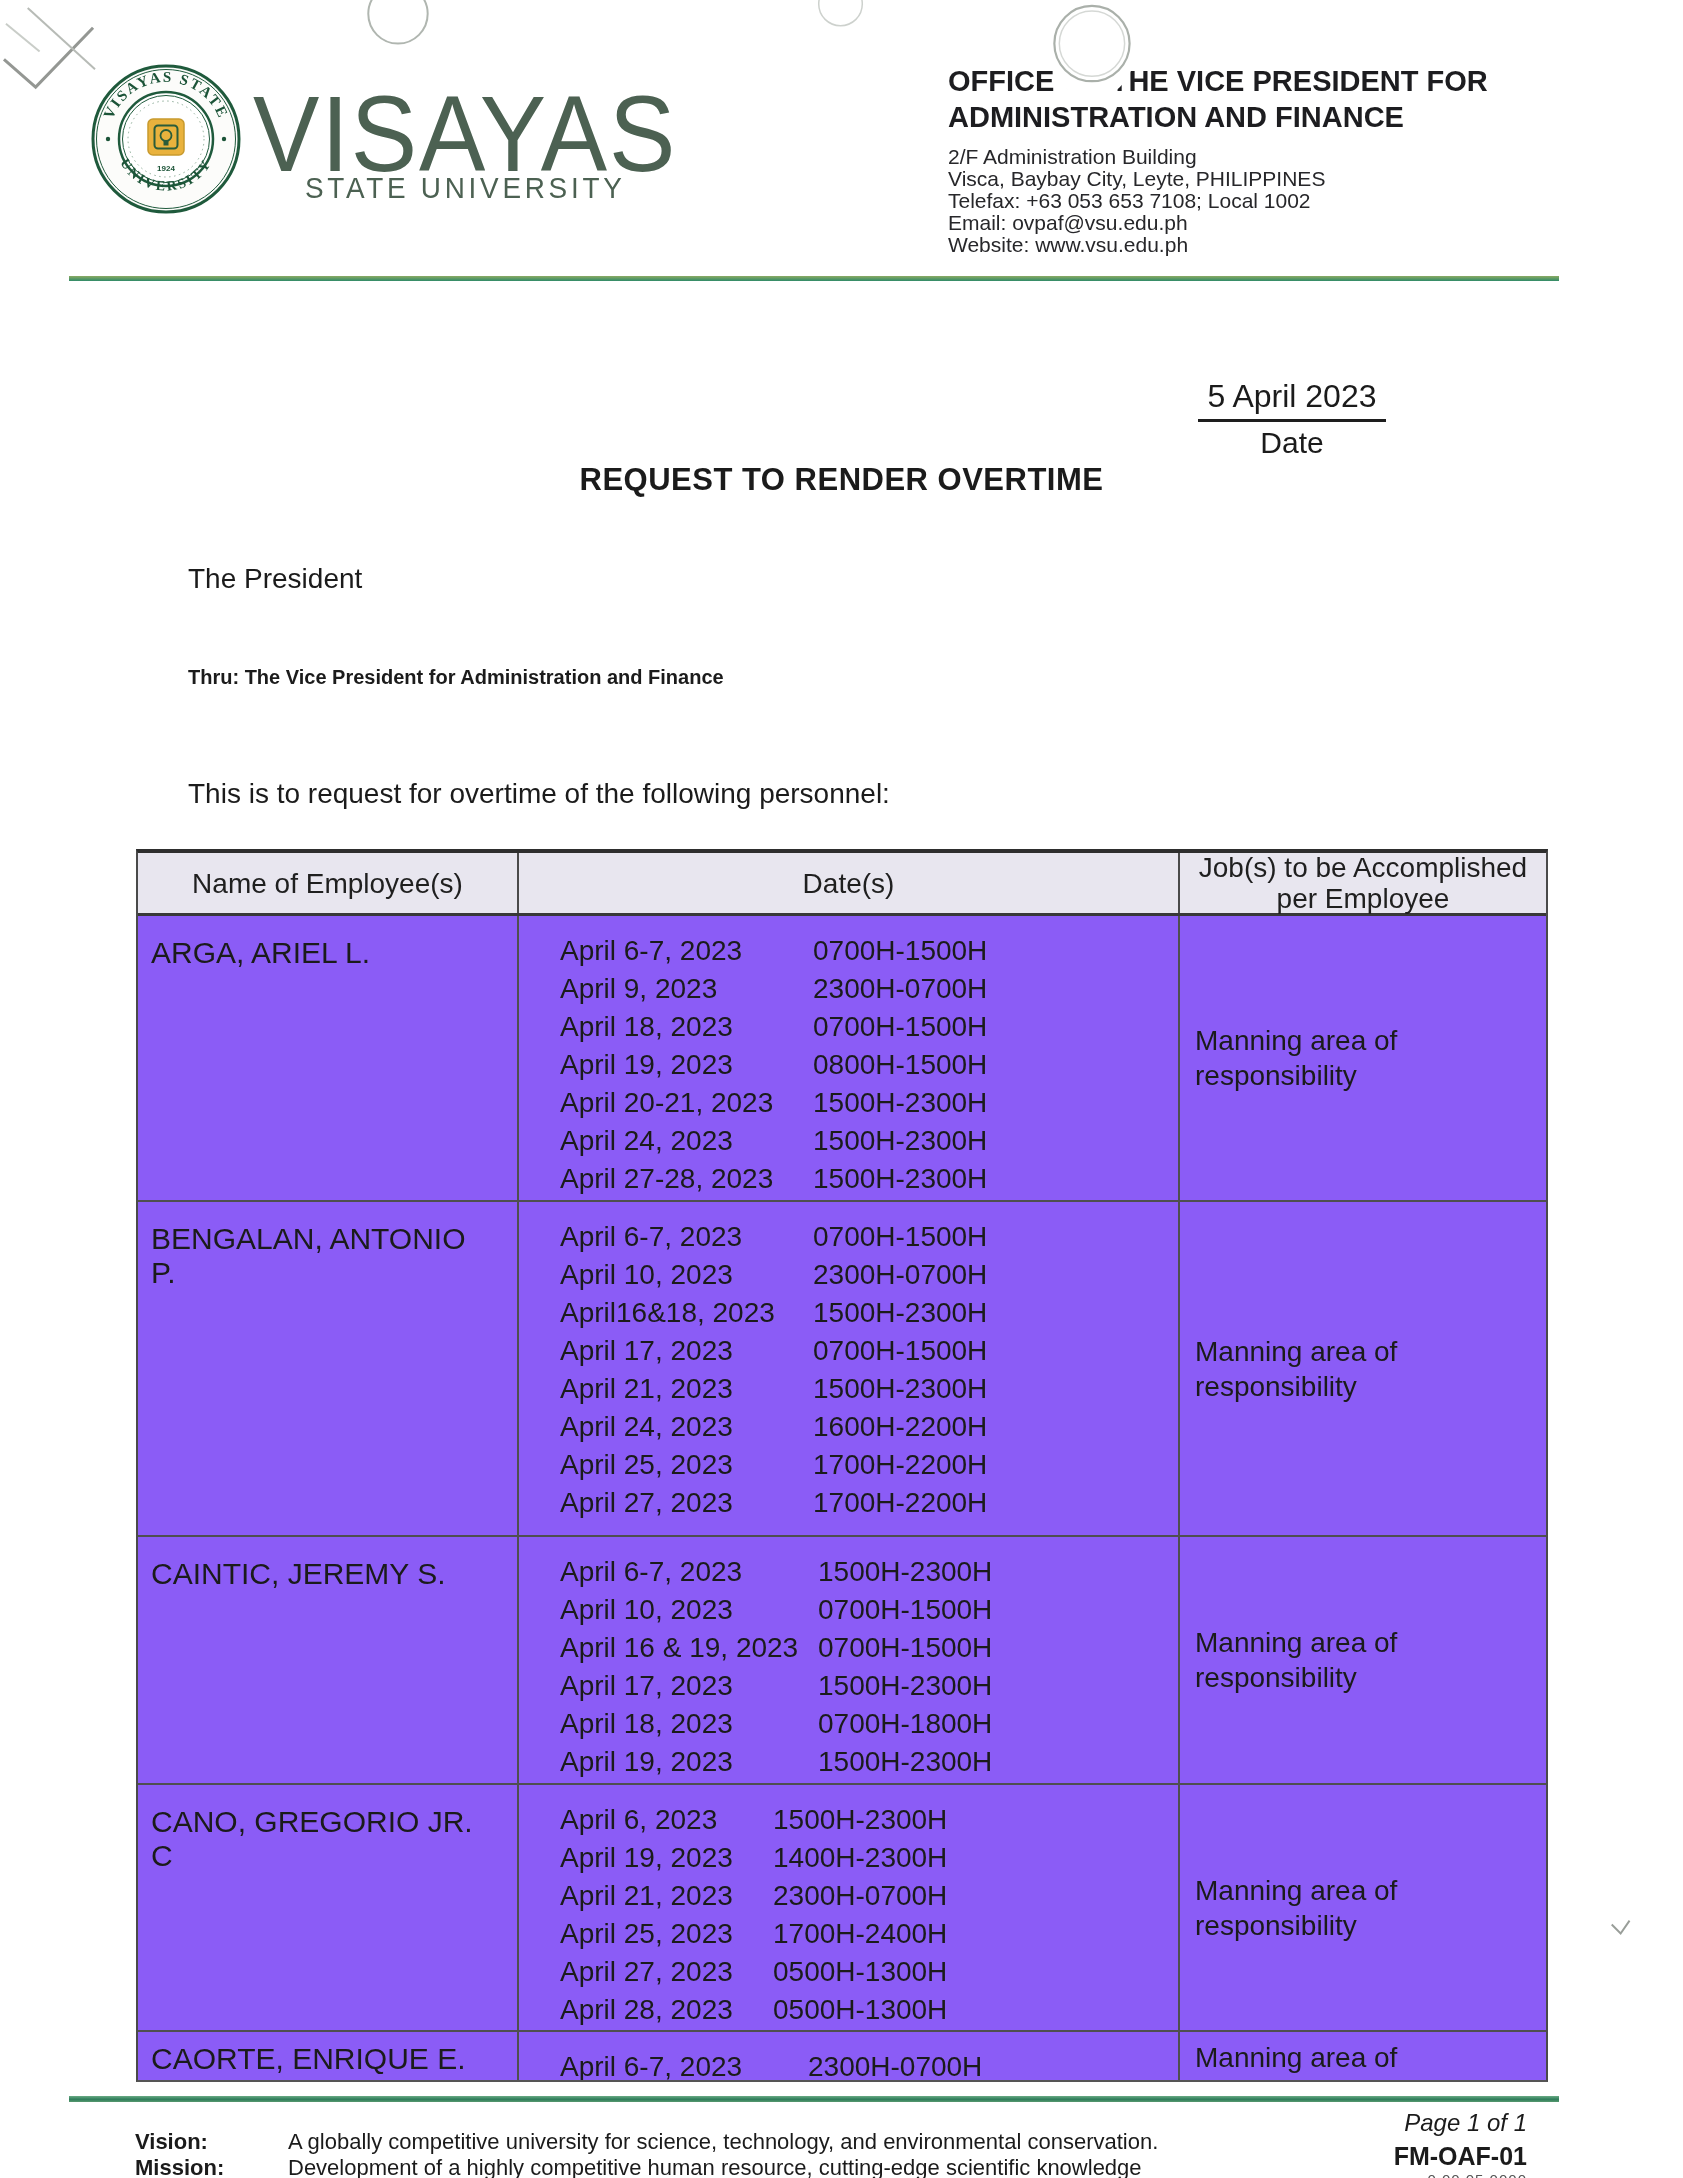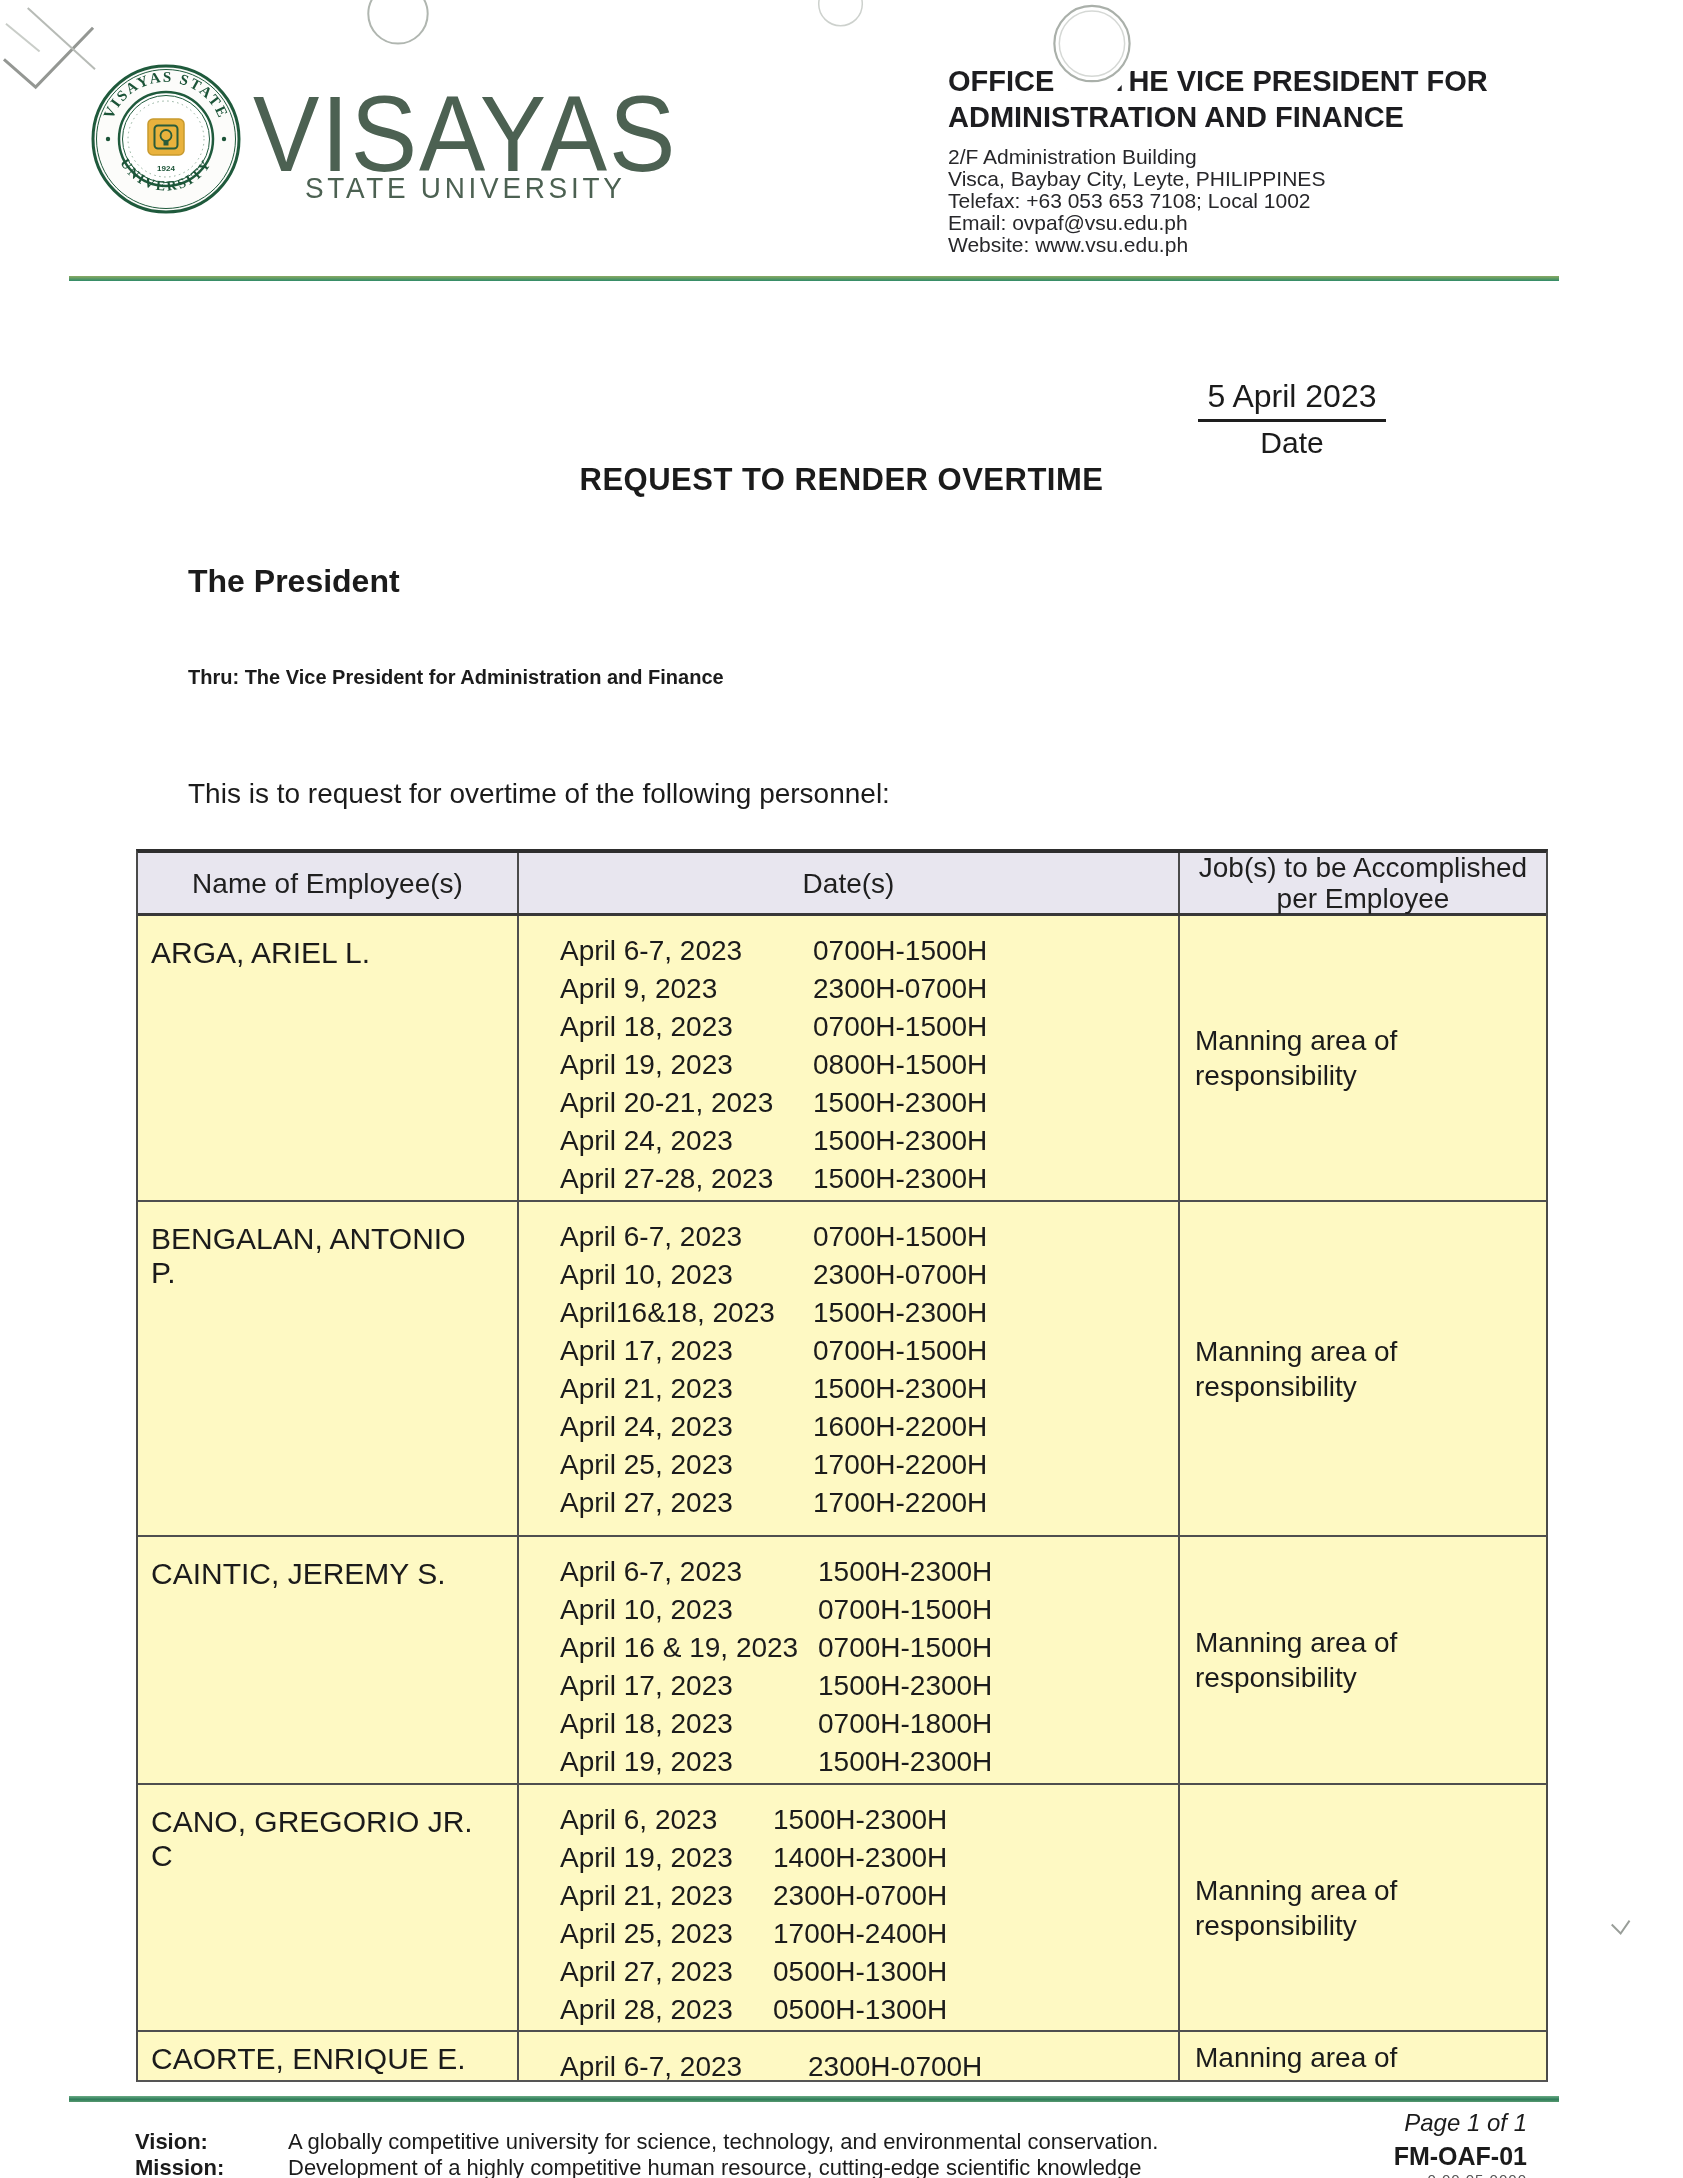--- a/index.html
+++ b/index.html
@@ -26,30 +26,30 @@
   .rule-top{left:69px;top:276px;width:1490px;height:5px;
     background:linear-gradient(to bottom,#8cab63,#2f8a68);}
 
   
   .date-block{left:1183px;top:378px;width:218px;text-align:center;}
   .date-value{display:inline-block;font-size:32px;padding:0 9px 4px;border-bottom:3px solid #1e1e1e;}
   .date-label{font-size:30px;margin-top:4px;}
 
   
   .doc-title{left:0;top:462px;width:1683px;text-align:center;font-size:31px;font-weight:bold;letter-spacing:0.5px;}
-  .addressee{left:188px;top:563px;font-size:32px;font-weight:bold;}
+  .addressee{left:188px;top:563px;font-size:28px;font-weight:normal;}
   .thru-line{left:188px;top:666px;font-size:20px;font-weight:bold;}
   .intro-line{left:188px;top:778px;font-size:28px;}
 
   
   .ot-table{
     left:136px;top:849px;width:1412px;height:1233px;box-sizing:border-box;
     border-top:4px solid #2e2e2e;border-left:2px solid #4a4a4a;
     border-right:2px solid #4a4a4a;border-bottom:2px solid #555;
-    overflow:hidden;background:#fef9c3;
+    overflow:hidden;background:#8b5cf6;
   }
   .thead{display:flex;height:63px;box-sizing:border-box;background:#e8e6ef;border-bottom:3px solid #383838;}
   .hcell{display:flex;align-items:center;justify-content:center;text-align:center;
     font-size:28px;line-height:31px;box-sizing:border-box;color:#1f1f1f;}
   .h-name{width:381px;border-right:2px solid #4a4a4a;}
   .h-date{width:661px;border-right:2px solid #4a4a4a;}
   .h-job{flex:1;padding:16px 12px;}
 
   .trow{display:flex;box-sizing:border-box;border-bottom:2px solid #4f4f4f;}
   .rows .trow:nth-of-type(1){height:286px;}

